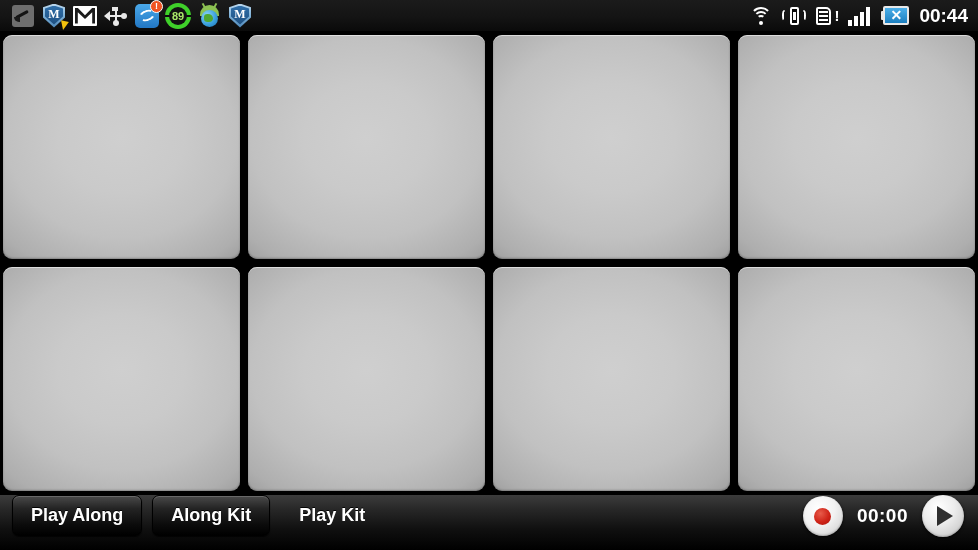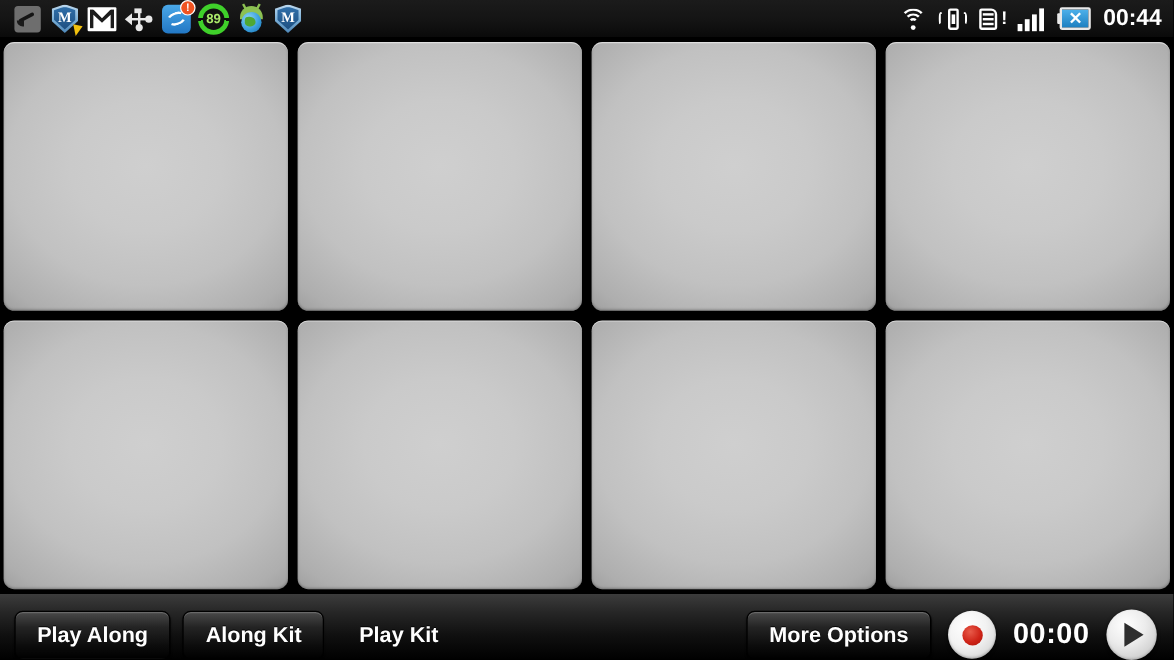--- a/index.html
+++ b/index.html
@@ -208,21 +208,21 @@
       0 0 2px rgba(0,0,0,.9);
     position:relative;
     cursor:pointer;
   }
 
   
   .bottombar {
     position:absolute; left:0; bottom:0;
     width:978px; height:56px;
     background:linear-gradient(to bottom,#3c3c3c 0%,#262626 28%,#101010 62%,#000000 100%);
-    display:flex; align-items:flex-end;
+    display:flex; align-items:flex-start;
     border-top:1px solid #000;
   }
   .bb-left { display:flex; align-items:center; gap:10px; padding-left:12px; }
   .bb-right { display:flex; align-items:center; gap:14px; margin-left:auto; padding-right:14px; }
 
   .btn {
     color:#ffffff; font-size:18px; font-weight:bold;
     padding:9px 18px; border-radius:7px;
     border:1px solid #000;
     background:linear-gradient(to bottom,#4a4a4a 0%,#242424 32%,#0c0c0c 72%,#000000 100%);
@@ -237,21 +237,21 @@
   .rec-btn {
     width:40px; height:40px; border-radius:50%;
     background:radial-gradient(circle at 38% 32%,#ffffff 0%,#f2f2f2 45%,#c9c9c9 100%);
     box-shadow:0 1px 3px rgba(0,0,0,.85), inset 0 -1px 2px rgba(0,0,0,.25);
     display:flex; align-items:center; justify-content:center; cursor:pointer;
   }
   .rec-btn .dot {
     width:17px; height:17px; border-radius:50%;
     background:radial-gradient(circle at 38% 32%,#e85b4a 0%,#cf2418 55%,#a81208 100%);
   }
-  .timer { color:#ffffff; font-size:24px; font-weight:bold; letter-spacing:.5px; }
+  .timer { color:#ffffff; font-size:19px; font-weight:bold; letter-spacing:.5px; }
   .play-btn {
     width:42px; height:42px; border-radius:50%;
     background:radial-gradient(circle at 38% 30%,#ffffff 0%,#ececec 42%,#bdbdbd 100%);
     box-shadow:0 1px 3px rgba(0,0,0,.85), inset 0 -1px 2px rgba(0,0,0,.22);
     display:flex; align-items:center; justify-content:center; cursor:pointer;
   }
   .play-btn .tri {
     width:0; height:0; margin-left:4px;
     border-top:10px solid transparent;
     border-bottom:10px solid transparent;
@@ -389,21 +389,20 @@
     <div class="pad"></div>
   </div>
 
   <div class="bottombar">
     <div class="bb-left">
       <div class="btn">Play Along</div>
       <div class="btn">Along Kit</div>
       <div class="btn flat">Play Kit</div>
     </div>
     <div class="bb-right">
-      <div class="btn">More Options</div>
       <div class="rec-btn">
         <div class="dot"></div>
       </div>
       <div class="timer">00:00</div>
       <div class="play-btn">
         <div class="tri"></div>
       </div>
     </div>
   </div>
 

